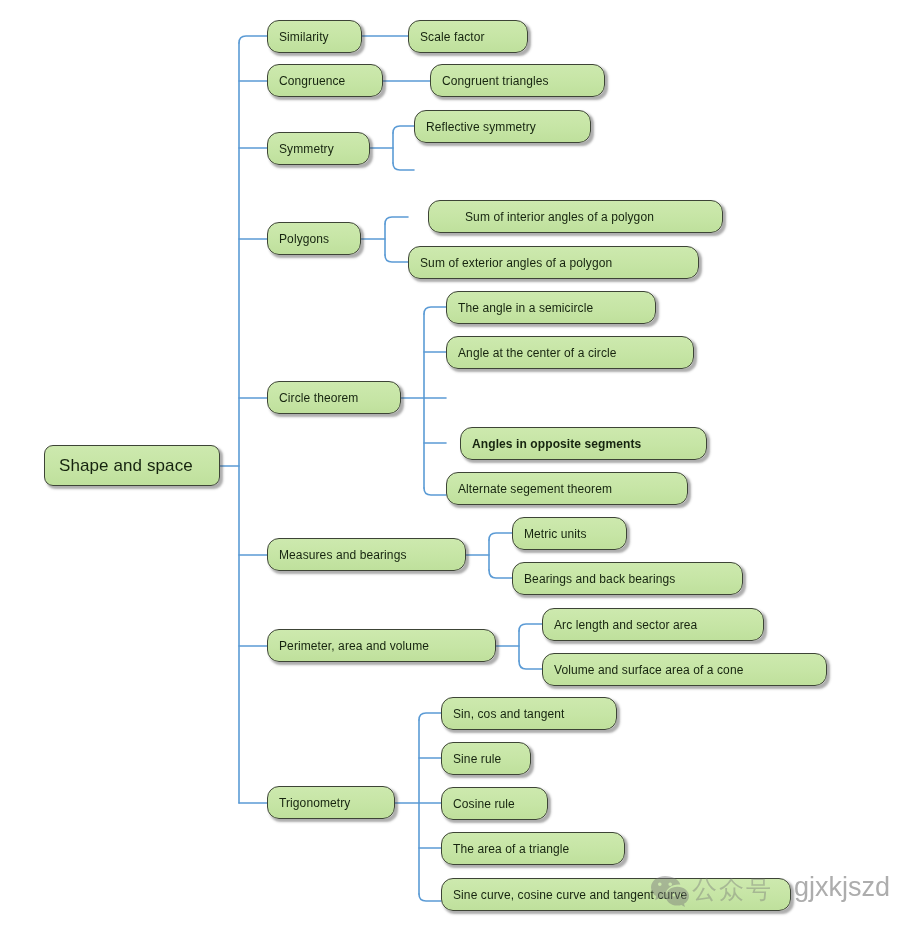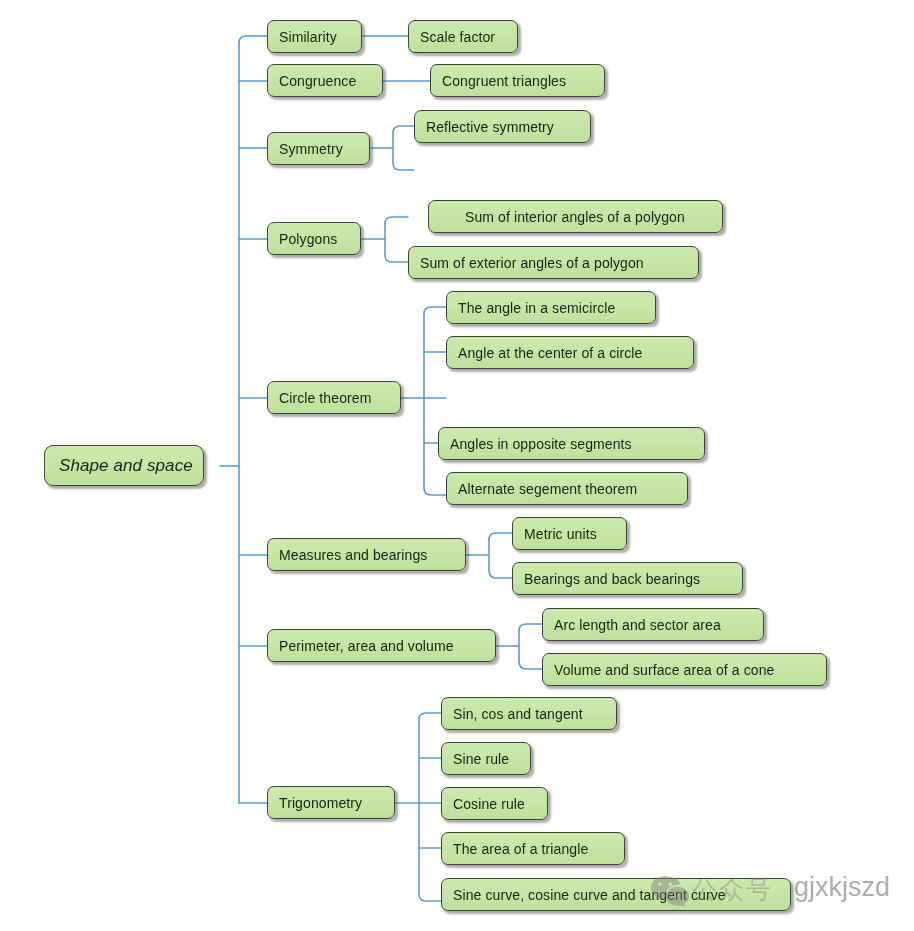--- a/index.html
+++ b/index.html
@@ -23,28 +23,28 @@
     top: 0;
     width: 914px;
     height: 931px;
     pointer-events: none;
   }
   .node {
     position: absolute;
     box-sizing: border-box;
     background: linear-gradient(180deg, #cde9ae 0%, #c6e5a5 55%, #bfe09c 100%);
     border: 1.4px solid #3d4436;
-    border-radius: 7px;
+    border-radius: 12px;
     color: #16240f;
     display: flex;
     align-items: center;
     justify-content: flex-start;
     padding: 0 11px;
     height: 33px;
-    font-size: 14px;
+    font-size: 12px;
     line-height: 1;
     letter-spacing: 0.1px;
     white-space: nowrap;
     box-shadow: 2.5px 2.5px 2.2px rgba(60,60,60,0.42);
   }
   .node.root {
     height: 41px;
     border-radius: 9px;
     font-size: 17px;
     padding: 0 14px;
@@ -147,21 +147,21 @@
       <path d="M 395 803 H 419"></path>
       <path d="M 419 720 V 894"></path>
       <path d="M 419 720 Q 419 713 426 713 H 441"></path>
       <path d="M 419 758 H 441"></path>
       <path d="M 419 803 H 441"></path>
       <path d="M 419 848 H 441"></path>
       <path d="M 419 894 Q 419 901 426 901 H 441"></path>
     </g>
   </svg>
 
-  <div class="node root" style="left:44px; top:445px; width:160px;font-style:italic;">
+  <div class="node root" style="left:44px; top:445px; width:176px;">
     <span class="label">Shape and space</span>
   </div>
 
   <div class="node" style="left:267px; top:20px; width:95px;">
     <span class="label">Similarity</span>
   </div>
 
   <div class="node" style="left:267px; top:64px; width:116px;text-align:center;">
     <span class="label">Congruence</span>
   </div>
@@ -183,21 +183,21 @@
   </div>
 
   <div class="node" style="left:267px; top:629px; width:229px;">
     <span class="label">Perimeter, area and volume</span>
   </div>
 
   <div class="node" style="left:267px; top:786px; width:128px;">
     <span class="label">Trigonometry</span>
   </div>
 
-  <div class="node" style="left:408px; top:20px; width:110px;">
+  <div class="node" style="left:408px; top:20px; width:120px;">
     <span class="label">Scale factor</span>
   </div>
 
   <div class="node" style="left:430px; top:64px; width:175px;">
     <span class="label">Congruent triangles</span>
   </div>
 
   <div class="node" style="left:414px; top:110px; width:177px;">
     <span class="label">Reflective symmetry</span>
   </div>
@@ -213,21 +213,21 @@
 
   <div class="node" style="left:446px; top:291px; width:210px;">
     <span class="label">The angle in a semicircle</span>
   </div>
 
   <div class="node" style="left:446px; top:336px; width:248px;">
     <span class="label">Angle at the center of a circle</span>
   </div>
 
 
-  <div class="node" style="left:438px; top:427px; width:267px;">
+  <div class="node" style="left:460px; top:427px; width:247px;font-weight:bold;">
     <span class="label">Angles in opposite segments</span>
   </div>
 
   <div class="node" style="left:446px; top:472px; width:242px;">
     <span class="label">Alternate segement theorem</span>
   </div>
 
   <div class="node" style="left:512px; top:517px; width:115px;">
     <span class="label">Metric units</span>
   </div>

